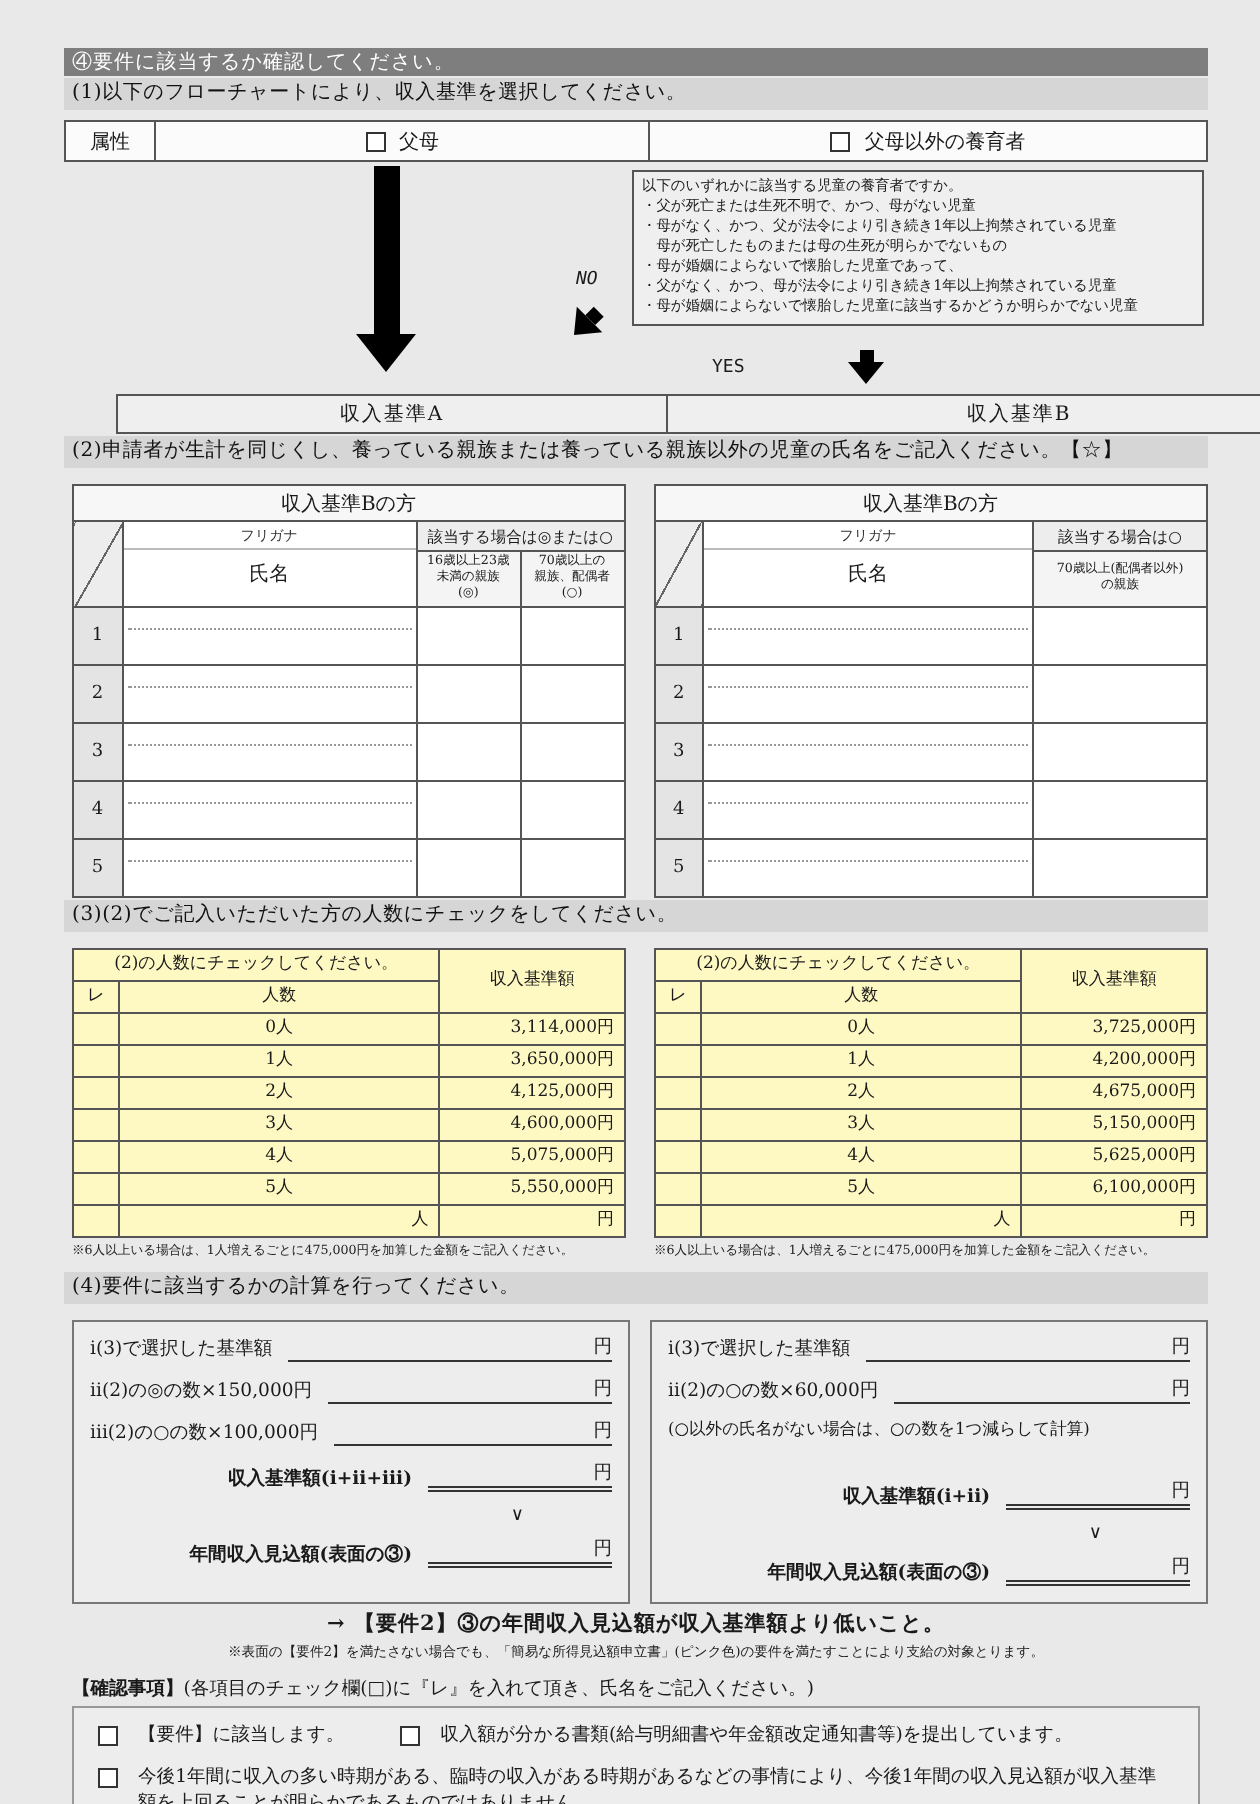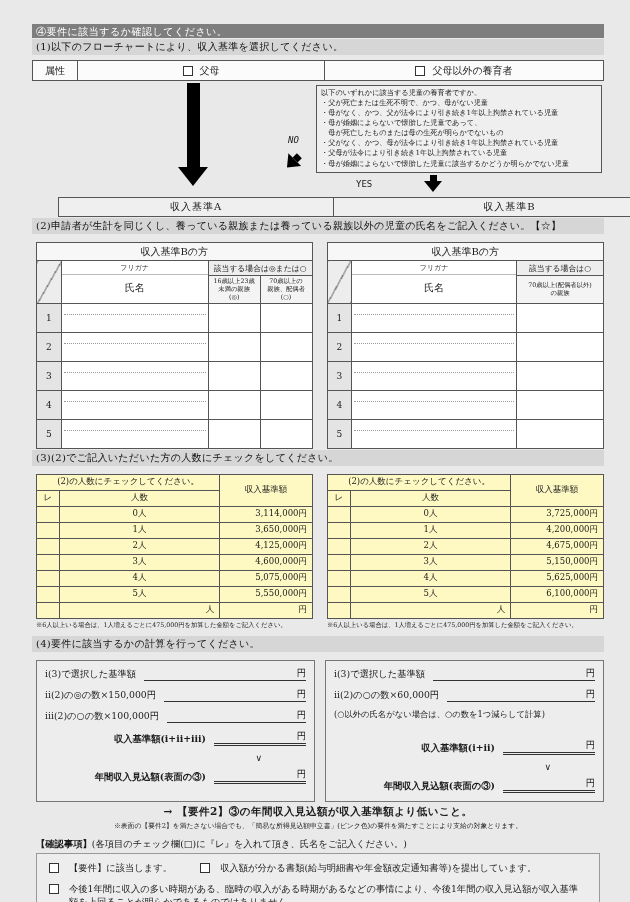--- a/index.html
+++ b/index.html
@@ -116,24 +116,23 @@
 
     <div class="flowchart">
       <div class="big-arrow">
           <div class="shaft"></div>
           <div class="head"></div>
         </div>
       <div class="qbox">
         <div>以下のいずれかに該当する児童の養育者ですか。</div>
         <div>・父が死亡または生死不明で、かつ、母がない児童</div>
         <div>・母がなく、かつ、父が法令により引き続き1年以上拘禁されている児童</div>
+        <div>　母が死亡したものまたは母の生死が明らかでないもの</div>
         <div>・母が婚姻によらないで懐胎した児童であって、</div>
-        <div>　母が死亡したものまたは母の生死が明らかでないもの</div>
         <div>・父がなく、かつ、母が法令により引き続き1年以上拘禁されている児童</div>
-        <div>・父母が法令により引き続き1年以上拘禁されている児童</div>
         <div>・母が婚姻によらないで懐胎した児童に該当するかどうか明らかでない児童</div>
       </div>
       <div class="no-label">NO</div>
       <div class="no-arrow">
           <div class="sm-arrow-shaft"></div>
           <div class="sm-arrow"></div>
         </div>
       <div class="yes-label">YES</div>
       <div class="yes-arrow">
           <div class="sm-arrow-shaft"></div>

